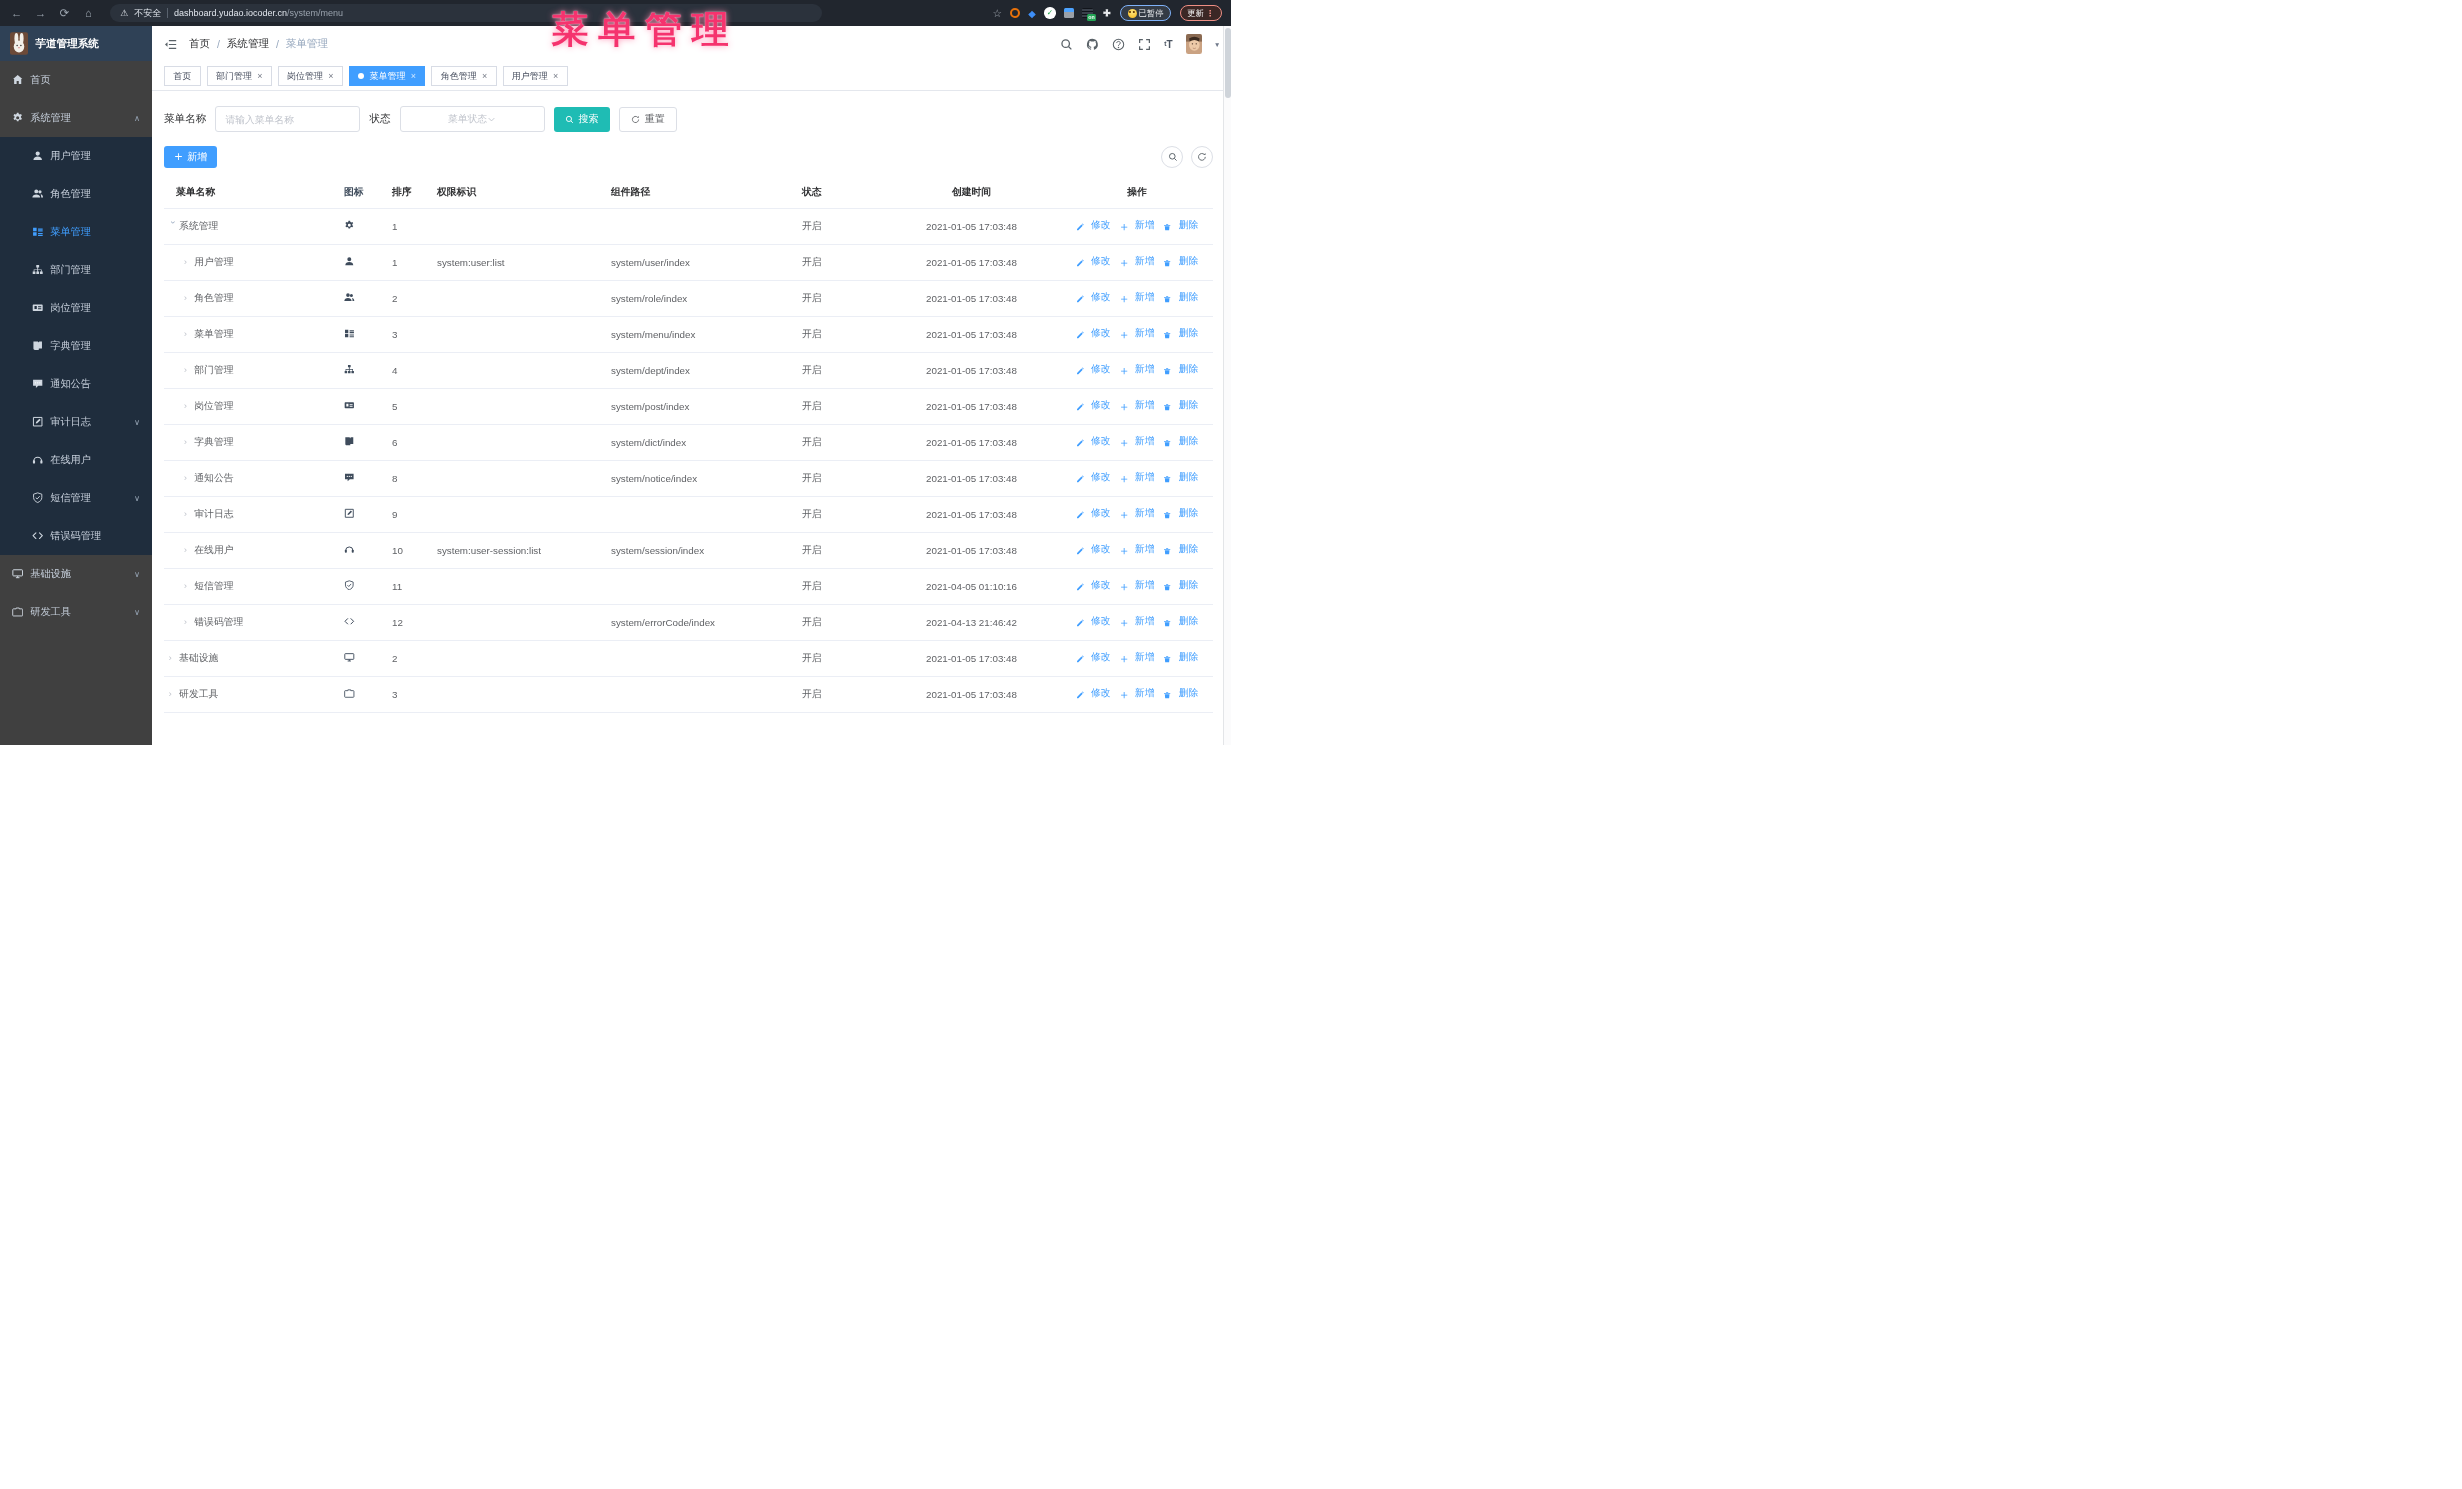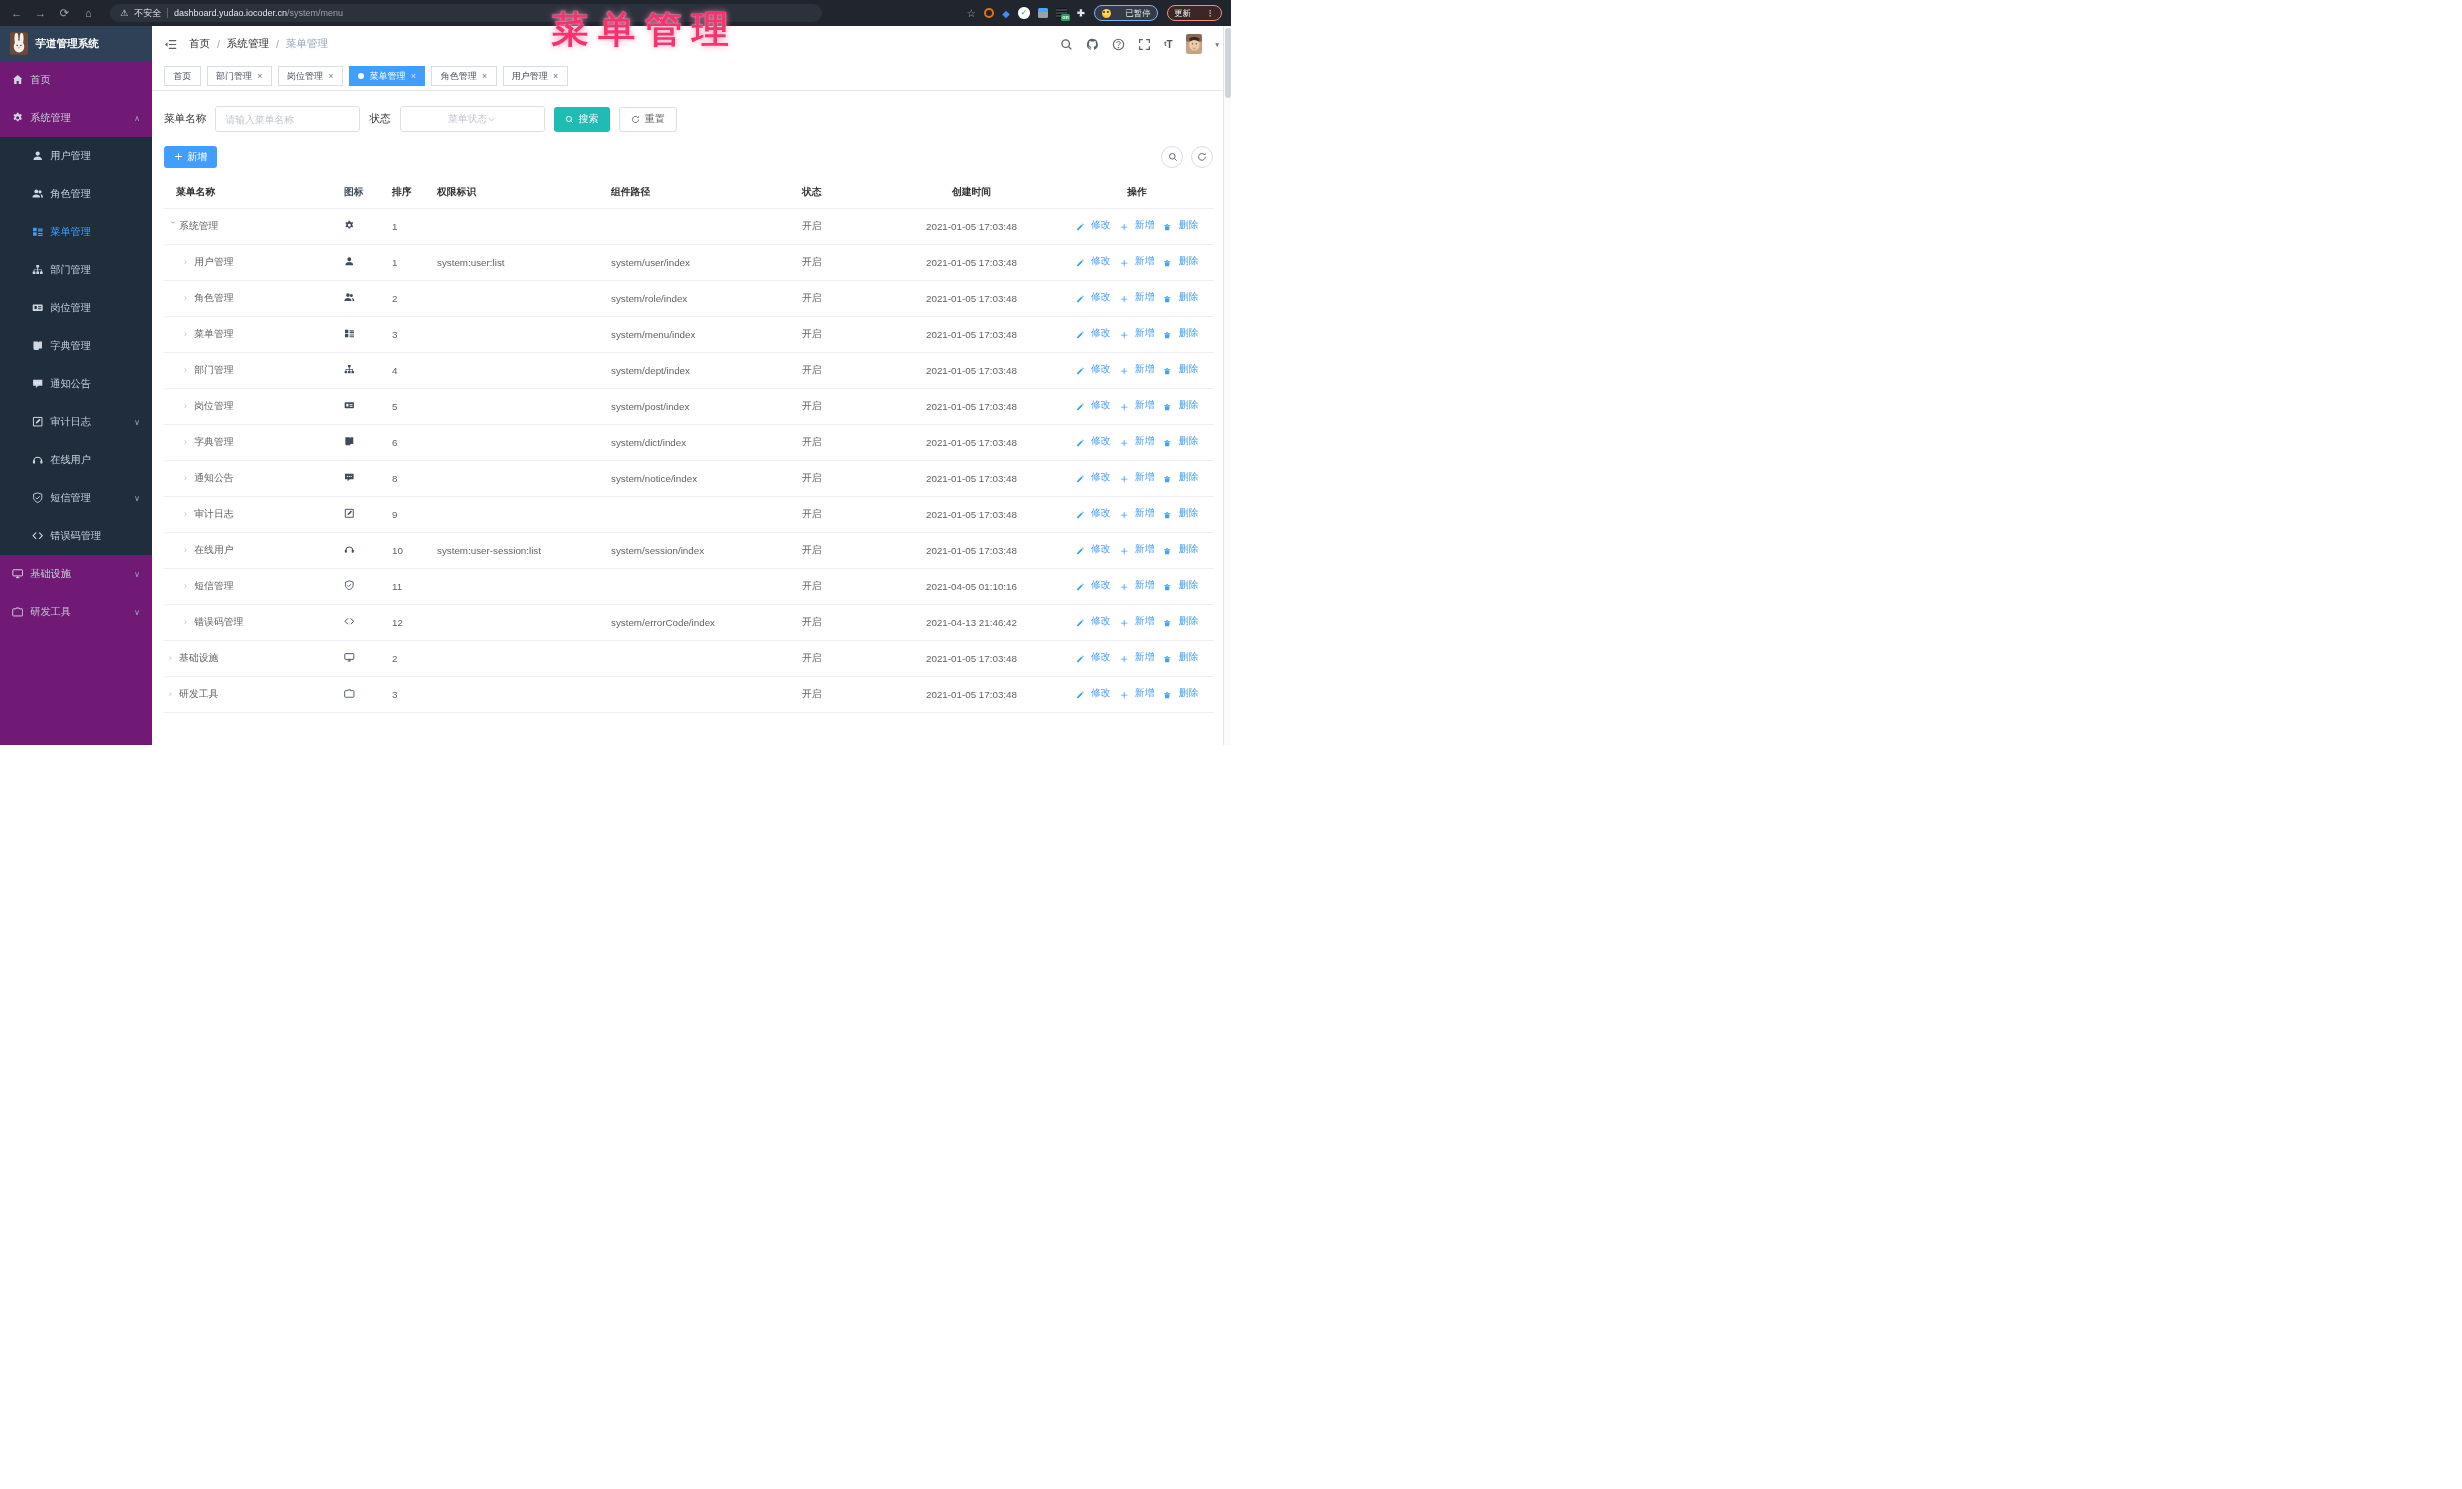--- a/index.html
+++ b/index.html
@@ -18,37 +18,37 @@
   .omnibox .path { color:#99a2ad; }
   .chrome-right { margin-left:auto; display:flex; align-items:center; gap:8.3px; }
   .ext-star { color:#a0a7b0; font-size:10.6px; }
   .ext-donut { width:9.8px; height:9.8px; border:2.7px solid #e8710a; border-radius:50%; }
   .ext-gem { color:#3d8ef7; font-size:9.8px; }
   .ext-check { width:11.4px; height:11.4px; background:#fff; border-radius:50%; color:#1ea54a; font-size:7.6px; font-weight:bold; display:flex; align-items:center; justify-content:center; }
   .ext-meet { width:9.8px; height:9.8px; border-radius:1.5px; background:linear-gradient(180deg,#4da3ff 0 40%,#9aa0a8 40% 100%); }
   .ext-on { position:relative; width:11.4px; height:9.8px; background:repeating-linear-gradient(180deg,#11141a 0 1.5px,#3a414b 1.5px 3px); border-radius:1.5px; }
   .ext-on b { position:absolute; right:-3px; bottom:-3px; background:#23a455; color:#fff; font-size:5.3px; line-height:1; padding:0.8px 1.5px; border-radius:1.5px; font-weight:bold; }
   .ext-puzzle { color:#e8eaed; font-size:9.8px; }
-  .pill { display:flex; align-items:center; gap:15px; height:16px; padding:0 6.8px; border-radius:8.3px; font-size:8.3px; white-space:nowrap; cursor:pointer; }
+  .pill { display:flex; align-items:center; gap:2px; height:16px; padding:0 6.8px; border-radius:8.3px; font-size:8.3px; white-space:nowrap; cursor:pointer; }
   .pill-paused { border:1.5px solid #7fb2f9; background:#343b45; color:#eceef1; }
   .emoji-face { width:9px; height:9px; border-radius:50%; background:radial-gradient(circle at 50% 35%,#ffe883,#f7b512); position:relative; }
   .emoji-face:after { content:""; position:absolute; left:1.9px; top:2.7px; width:1.5px; height:1.5px; background:#6b3c00; border-radius:50%; box-shadow:3.8px 0 0 #6b3c00; }
   .pill-update { border:1.5px solid #ee8f85; background:#3b2725; color:#f6f7f8; }
   .pill-update .dots { color:#ef9086; font-weight:bold; letter-spacing:0; }
 
   
   .overlay-title { position:absolute; top:4.5px; left:645px; transform:translateX(-50%); z-index:60;
     font-size:37px; font-weight:700; letter-spacing:9.8px; color:#f5336e; white-space:nowrap;
     text-shadow:0 0 1.5px #ffd3e0, 0 0 6.8px rgba(255,140,175,.9); pointer-events:none; }
 
   
   .app { position:absolute; top:26px; left:0; right:0; bottom:0; display:flex; }
 
   
-  .sidebar { width:152px; background:#701a75; flex-shrink:0; color:#c6cfdb; overflow:hidden; }
+  .sidebar { width:152px; background:#404040; flex-shrink:0; color:#c6cfdb; overflow:hidden; }
   .logo-row { height:35px; display:flex; align-items:center; gap:7.6px; padding:0 9.8px; background:#2f4156; }
   .logo-badge { width:18px; height:23px; border-radius:2.3px; overflow:hidden; flex-shrink:0; }
   .logo-title { color:#fff; font-size:10.6px; font-weight:bold; white-space:nowrap; }
   .menu-item { height:38px; display:flex; align-items:center; gap:6.8px; padding:0 12px; font-size:10.2px; cursor:pointer; white-space:nowrap; }
   .menu-item .ic { font-size:11.4px; color:#cfd7e0; }
   .menu-item.sub { background:#1f2d3d; padding-left:32px; }
   .menu-item.active { color:#409eff; }
   .menu-item.active .ic { color:#409eff; }
   .menu-item .caret { margin-left:auto; font-size:8.3px; color:#96a4b4; }
 

